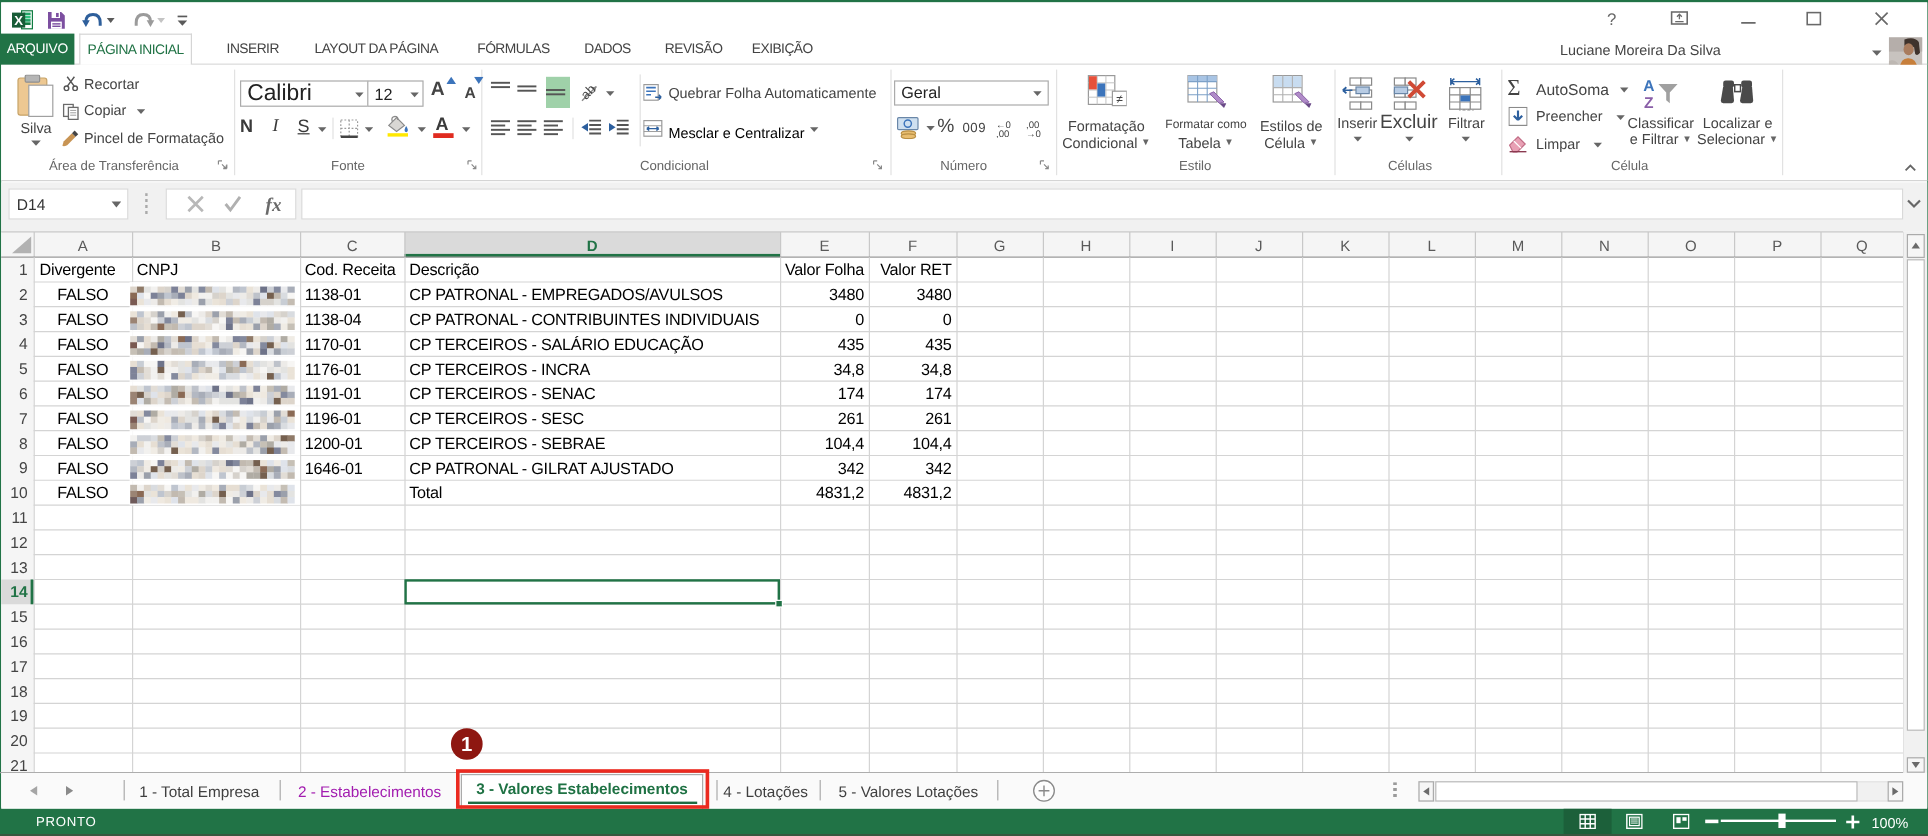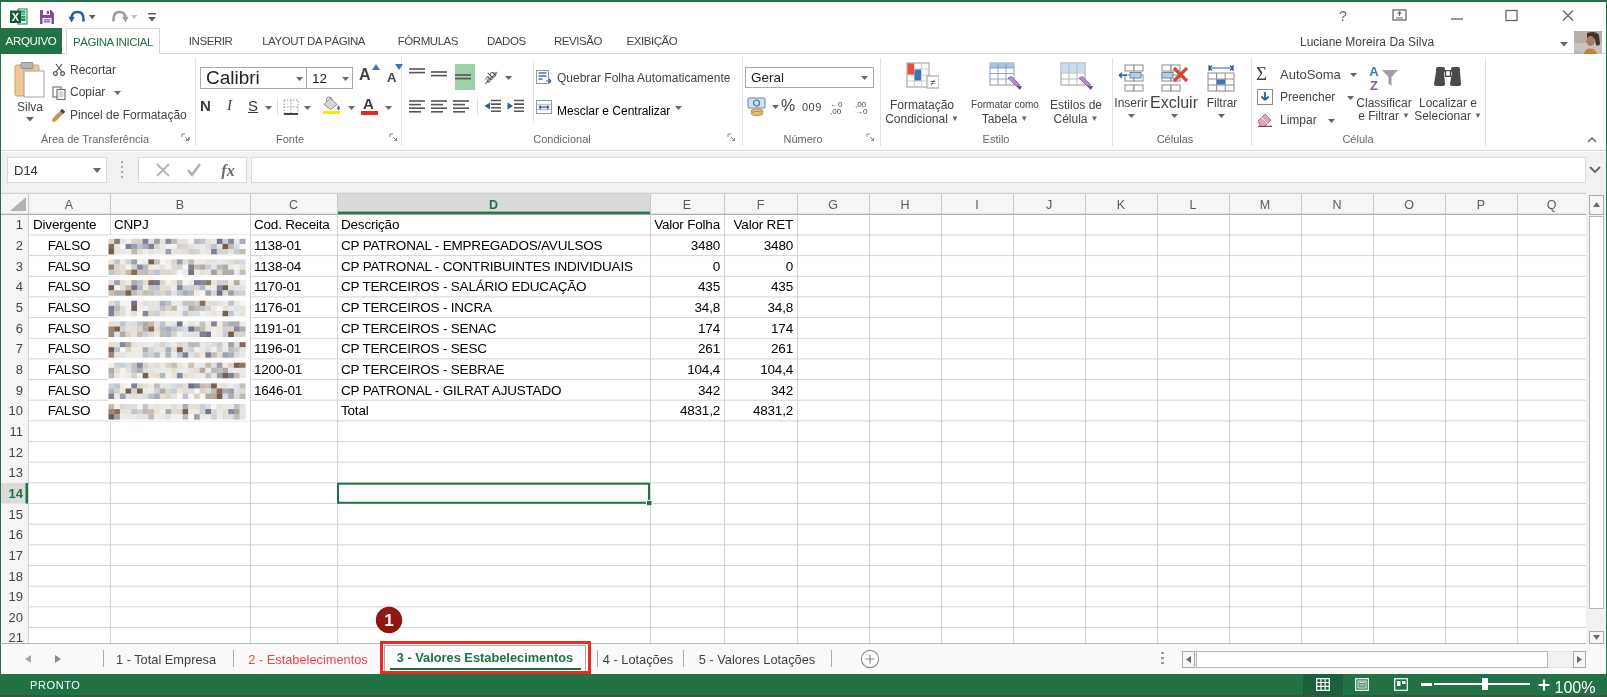--- a/index.html
+++ b/index.html
@@ -1256,21 +1256,21 @@
  <path d="M33 2 L39 6 L33 10 z" fill="#8a8a8a"></path>
 </svg>
 
 <div class="a" style="left:103px;top:650px;width:1px;height:17px;background:#ababab"></div>
 <div class="a" style="left:233px;top:650px;width:1px;height:17px;background:#ababab"></div>
 <div class="a" style="left:597px;top:650px;width:1px;height:17px;background:#ababab"></div>
 <div class="a" style="left:683px;top:650px;width:1px;height:17px;background:#ababab"></div>
 <div class="a" style="left:831px;top:650px;width:1px;height:17px;background:#ababab"></div>
 
 <div class="a ct" style="left:96px;top:651px;width:140px;height:16px;font-size:12.8px;color:#3f3f3f">1 - Total Empresa</div>
-<div class="a ct" style="left:228px;top:651px;width:160px;height:16px;font-size:12.8px;color:#ef4444">2 - Estabelecimentos</div>
+<div class="a ct" style="left:228px;top:651px;width:160px;height:16px;font-size:12.8px;color:#a21caf">2 - Estabelecimentos</div>
 <div class="a" style="left:384px;top:645px;width:202px;height:28.5px;background:#fff;border:1px solid #ababab;border-bottom:none"></div>
 <div class="a ct" style="left:384px;top:649px;width:202px;height:16px;font-size:12.8px;font-weight:bold;color:#1f7244">3 - Valores Estabelecimentos</div>
 <div class="a" style="left:390px;top:667.5px;width:191px;height:2.6px;background:#1e6b41"></div>
 <div class="a ct" style="left:568px;top:651px;width:140px;height:16px;font-size:12.8px;color:#3f3f3f">4 - Lotações</div>
 <div class="a ct" style="left:687px;top:651px;width:140px;height:16px;font-size:12.8px;color:#3f3f3f">5 - Valores Lotações</div>
 <svg class="a" style="left:860px;top:649px" width="20" height="20" viewBox="0 0 20 20">
  <circle cx="10" cy="10" r="8.6" fill="#fdfdfd" stroke="#8a8a8a" stroke-width="1.1"></circle>
  <path d="M10 5.5 v9 M5.5 10 h9" stroke="#8a8a8a" stroke-width="1.2"></path>
 </svg>
 <div class="a" style="left:1161px;top:652px;width:3px;height:14px;background:repeating-linear-gradient(#9a9a9a 0 2px,transparent 2px 5px)"></div>
@@ -1316,20 +1316,20 @@
  <rect x="0.7" y="0.7" width="12.6" height="11.6" fill="none" stroke="#fff" stroke-width="1.2"></rect>
  <rect x="3" y="3" width="3.5" height="5" fill="#fff"></rect>
  <rect x="8" y="3" width="3.5" height="3" fill="#fff"></rect>
 </svg>
 <div class="a" style="left:1421px;top:683px;width:11px;height:2.6px;background:#fff"></div>
 <div class="a" style="left:1434px;top:683.2px;width:96px;height:1.6px;background:#fff"></div>
 <div class="a" style="left:1482px;top:678px;width:6px;height:12px;background:#fff"></div>
 <svg class="a" style="left:1538px;top:679px" width="12" height="12">
       <path d="M6 0.5 v11 M0.5 6 h11" stroke="#fff" stroke-width="2.2"></path>
     </svg>
-<div class="a" style="left:1553px;top:678.5px;width:44px;height:13px;text-align:center;font-size:16px;color:#fff">100%</div>
+<div class="a" style="left:1553px;top:678.5px;width:44px;height:13px;text-align:center;font-size:12px;color:#fff">100%</div>
 
 <div class="a" style="left:379.5px;top:641px;width:211px;height:33px;border:3px solid #eb2a20"></div>
 <svg class="a" style="left:374px;top:605px" width="30" height="30" viewBox="0 0 30 30">
  <circle cx="15" cy="15" r="13.2" fill="#8e1711"></circle>
  <text x="15" y="21" font-size="17" font-weight="bold" fill="#fff" text-anchor="middle" font-family="Liberation Sans">1</text>
 </svg>
 
 </div>
 </body></html>

